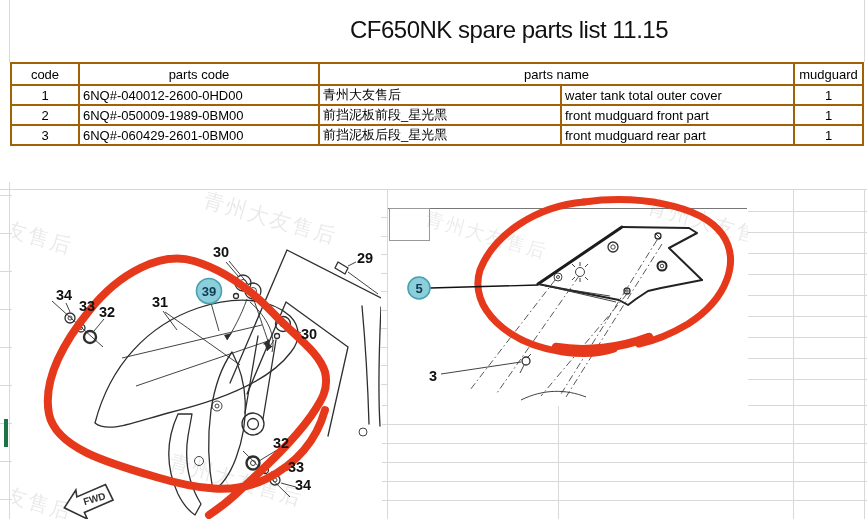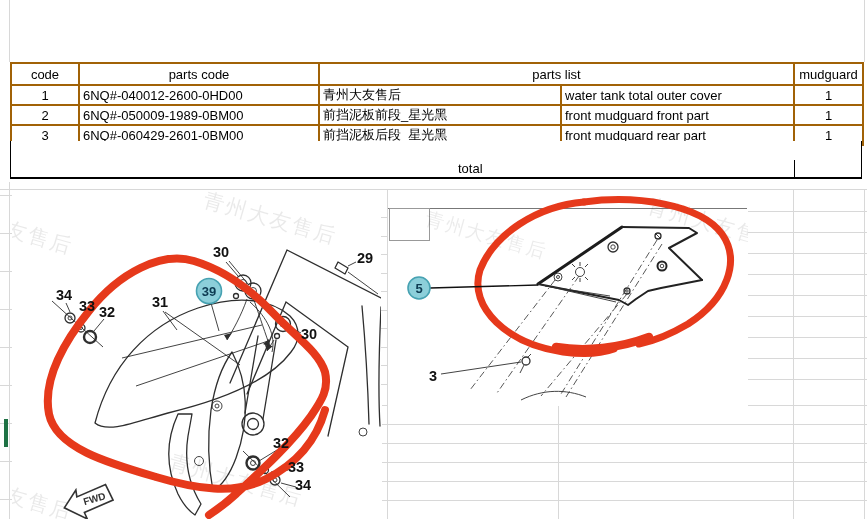--- a/index.html
+++ b/index.html
@@ -46,34 +46,35 @@
       <path d="M380,217.5 H388 M380,236.5 H388 M380,254.5 H388 M380,273.5 H388 M380,291.5 H388 M380,310.5 H388 M380,328.5 H388 M380,347.5 H388 M380,365.5 H388 M380,384.5 H388"></path>
       <path d="M747,211.5 H867 M747,232.5 H867 M747,253.5 H867 M747,274.5 H867 M747,295.5 H867 M747,316.5 H867 M747,337.5 H867 M747,358.5 H867 M747,379.5 H867"></path>
       <path d="M382,405.5 H867 M382,424.5 H867 M382,443.5 H867 M382,462.5 H867 M382,481.5 H867 M382,500.5 H867"></path>
       <path d="M793.5,189 V519"></path>
         <path d="M864.5,189 V519"></path>
       <path d="M558.5,405 V519"></path>
     </g>
     <rect x="4" y="419" width="4" height="28" fill="#1f7245"></rect>
   </svg>
 
+  <div class="sheet-title">CF650NK spare parts list 11.15</div>
 
   <table class="parts">
     <colgroup>
         <col style="width:68px">
         <col style="width:240px">
         <col style="width:242px">
         <col style="width:233px">
         <col style="width:69px">
       </colgroup>
     <thead>
       <tr>
         <th>code</th>
         <th>parts code</th>
-        <th colspan="2">parts list</th>
+        <th colspan="2">parts name</th>
         <th>mudguard</th>
       </tr>
     </thead>
     <tbody>
       <tr>
         <td class="c-center">1</td>
         <td>6NQ#-040012-2600-0HD00</td>
         <td>青州大友售后</td>
         <td>water tank total outer cover</td>
         <td class="c-center">1</td>
@@ -88,24 +89,20 @@
       <tr>
         <td class="c-center">3</td>
         <td>6NQ#-060429-2601-0BM00</td>
         <td>前挡泥板后段_星光黑</td>
         <td>front mudguard rear part</td>
         <td class="c-center">1</td>
       </tr>
     </tbody>
   </table>
 
-  <div class="total-band">
-    <span class="total-label">total</span>
-    <span class="vline"></span>
-  </div>
 
   <svg class="diagram-svg" style="left:12px;top:191px;" width="369" height="328" viewBox="12 191 369 328">
     <rect x="12" y="191" width="369" height="328" fill="#ffffff"></rect>
     <g>
       <g transform="translate(-62,216) rotate(16)">
           <text class="wm">青州大友售后</text>
         </g>
       <g transform="translate(202,206) rotate(16)">
           <text class="wm">青州大友售后</text>
         </g>

